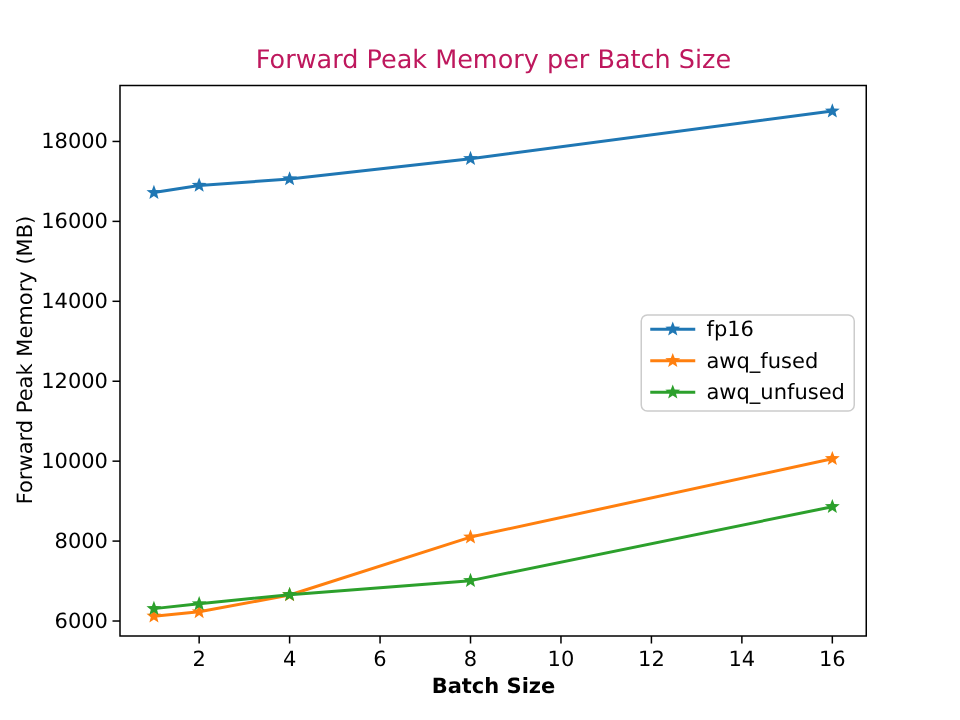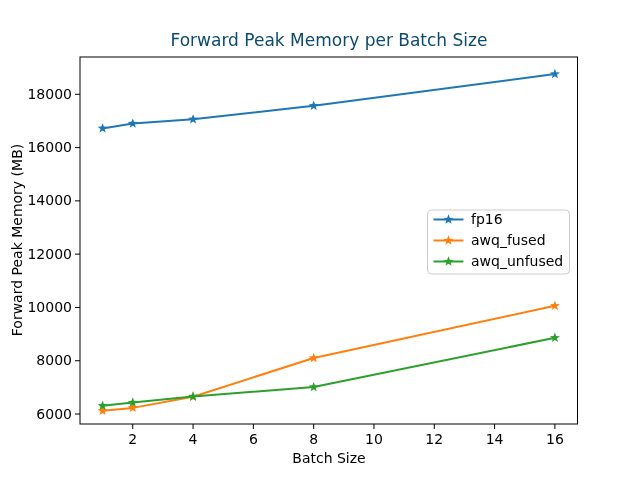--- a/index.html
+++ b/index.html
@@ -20,32 +20,33 @@
     left: 0;
     top: 0;
   }
   .chart-title {
     position: absolute;
     left: 80px;
     width: 498px;
     top: 30px;
     text-align: center;
     font-size: 17px;
-    color: #0c4a6e;
+    color: #be185d;
     white-space: nowrap;
   }
   .xlabel {
     position: absolute;
     left: 80px;
     width: 498px;
     top: 450px;
     text-align: center;
     font-size: 14px;
     color: #000000;
     white-space: nowrap;
+    font-weight: bold;
   }
   .ylabel {
     position: absolute;
     left: 17px;
     top: 240px;
     transform: translate(-50%, -50%) rotate(-90deg);
     font-size: 14px;
     color: #000000;
     white-space: nowrap;
   }

